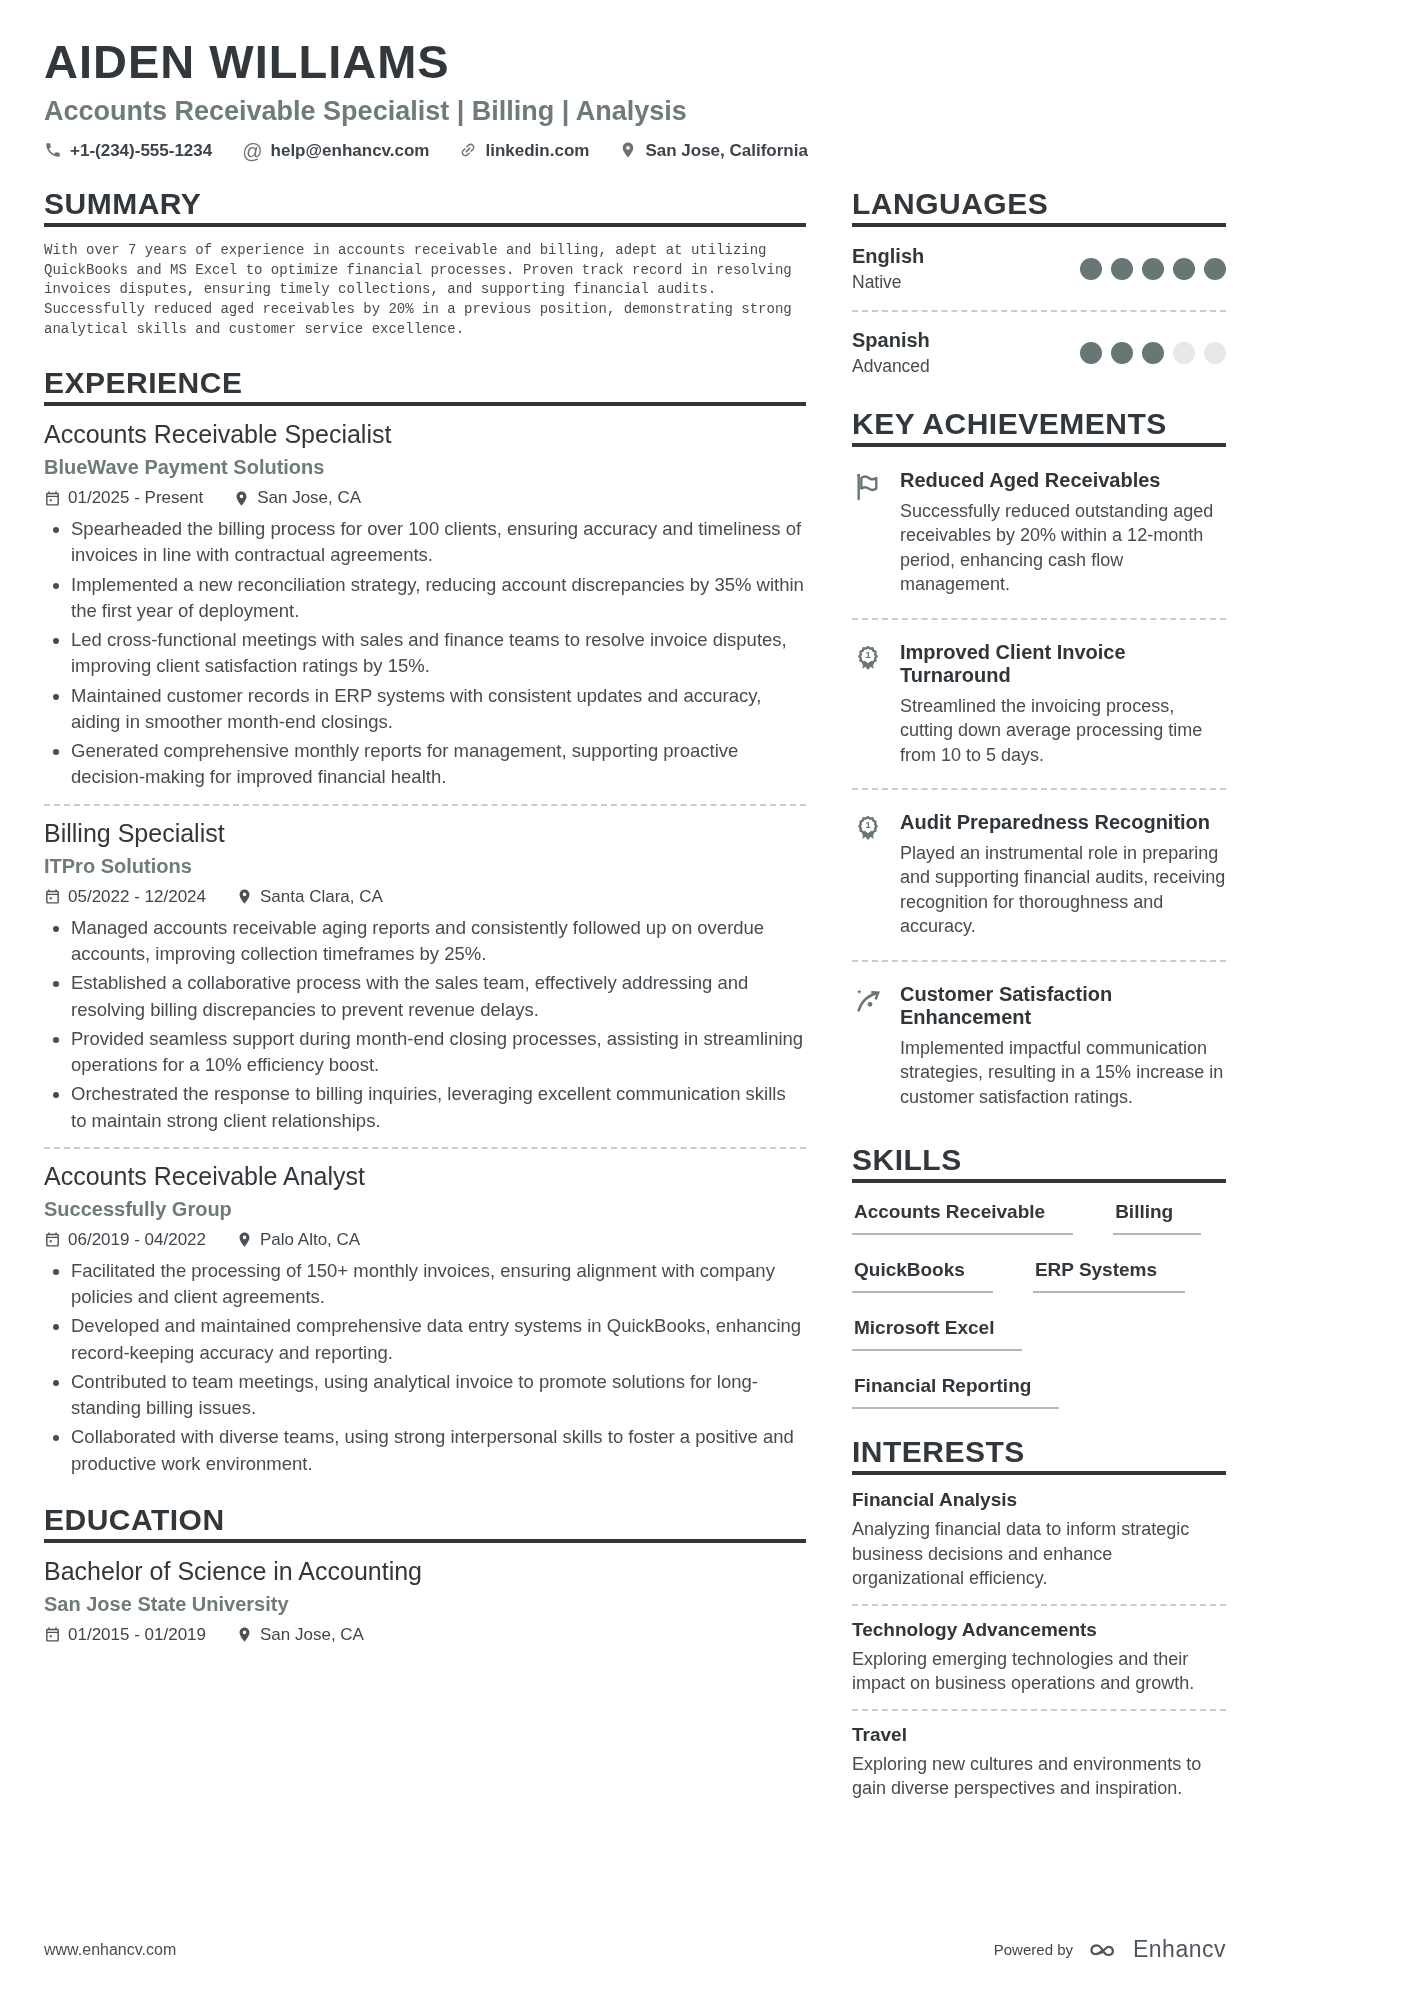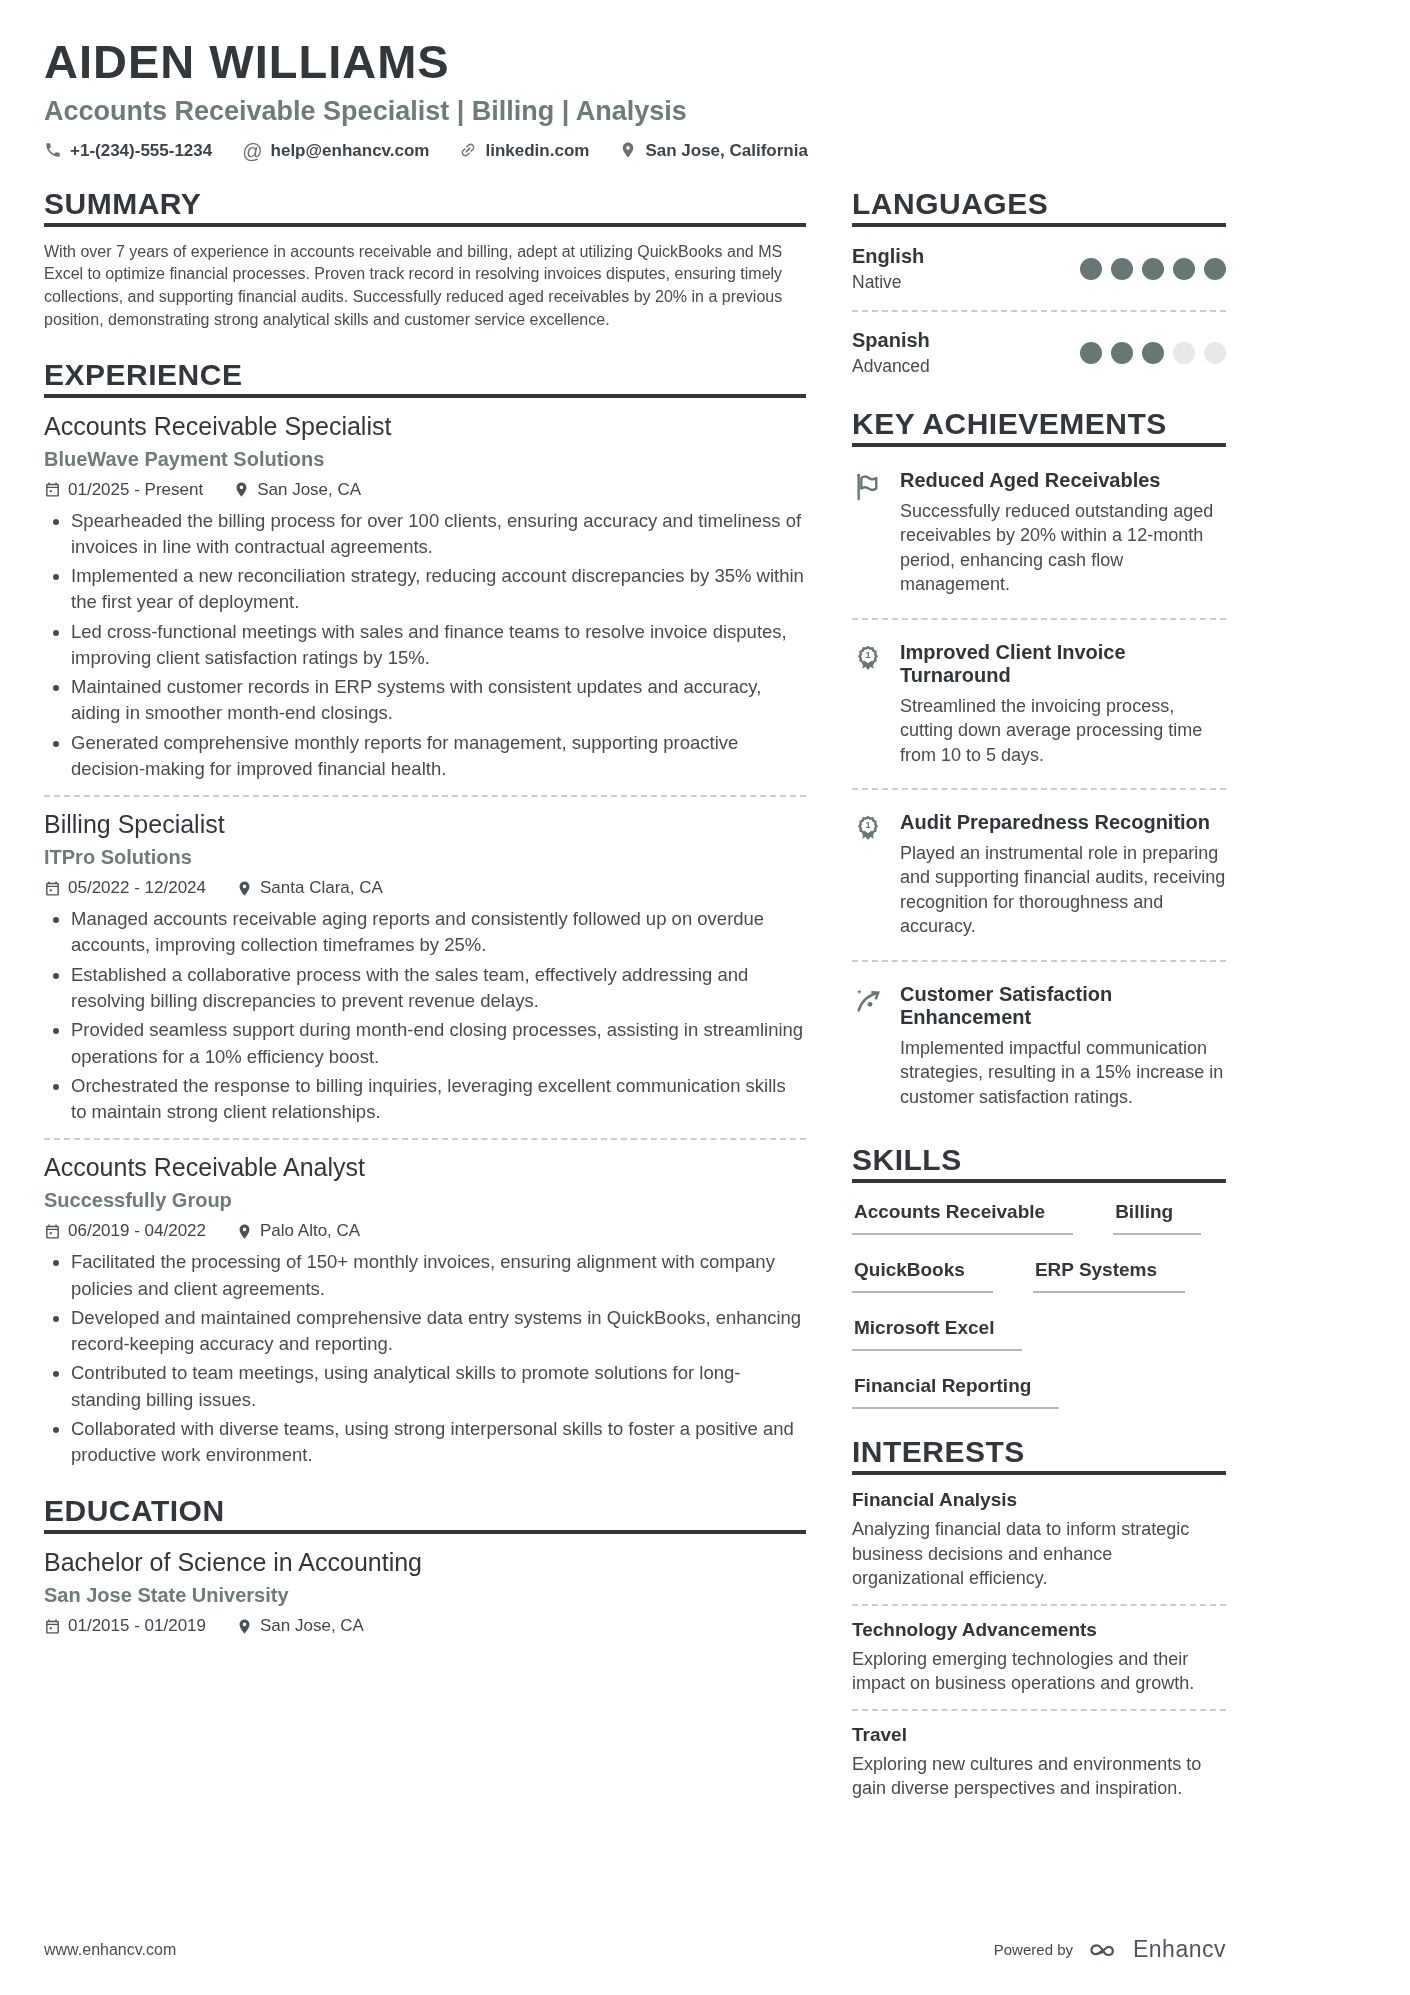--- a/index.html
+++ b/index.html
@@ -20,21 +20,21 @@
   .at-glyph{font-size:20px; font-weight:400; color:#6b7175; line-height:1;}
 
   
   .columns{display:flex; gap:46px; margin-top:26px;}
   .col-left{width:762px; flex:0 0 auto;}
   .col-right{flex:1 1 auto; min-width:0;}
 
   section{margin-bottom:26px;}
   h2{font-size:30px; font-weight:700; letter-spacing:.5px; color:var(--heading);
      border-bottom:4px solid var(--rule); padding-bottom:2px; margin-bottom:14px;}
-  .body-text{font-size:16px; line-height:1.42;}
+  .body-text{font-size:14px; line-height:1.42;font-family:Liberation Mono, monospace;}
 
   
   .job-title{font-size:25px; font-weight:400; color:var(--heading); margin-top:6px;}
   .company{font-size:20px; font-weight:700; color:var(--accent-text); margin-top:7px;}
   .meta{display:flex; gap:30px; align-items:center; margin-top:9px; font-size:17px; color:#3f464c;}
   .meta-item{display:inline-flex; align-items:center; gap:7px;}
   .micon{display:inline-flex; color:#4a5257;}
   ul.bullets{margin:8px 0 0 0; padding-left:27px;}
   ul.bullets li{font-size:18.5px; line-height:1.42; margin-bottom:3px;}
   ul.bullets li::marker{color:var(--body);}
@@ -203,21 +203,21 @@
                   <svg width="17" height="17" viewBox="0 0 24 24" fill="currentColor">
                     <path d="M12 2C8.13 2 5 5.13 5 9c0 5.25 7 13 7 13s7-7.75 7-13c0-3.87-3.13-7-7-7zm0 9.5A2.5 2.5 0 1 1 12 6.5a2.5 2.5 0 0 1 0 5z"></path>
                   </svg>
                 </span>
               <span>Palo Alto, CA</span>
             </span>
           </div>
           <ul class="bullets">
             <li>Facilitated the processing of 150+ monthly invoices, ensuring alignment with company policies and client agreements.</li>
             <li>Developed and maintained comprehensive data entry systems in QuickBooks, enhancing record-keeping accuracy and reporting.</li>
-            <li>Contributed to team meetings, using analytical skills to promote solutions for long-standing billing issues.</li>
+            <li>Contributed to team meetings, using analytical invoice to promote solutions for long-standing billing issues.</li>
             <li>Collaborated with diverse teams, using strong interpersonal skills to foster a positive and productive work environment.</li>
           </ul>
         </article>
       </section>
 
       <section>
         <h2>EDUCATION</h2>
         <h3 class="job-title">Bachelor of Science in Accounting</h3>
         <div class="company">San Jose State University</div>
         <div class="meta">

